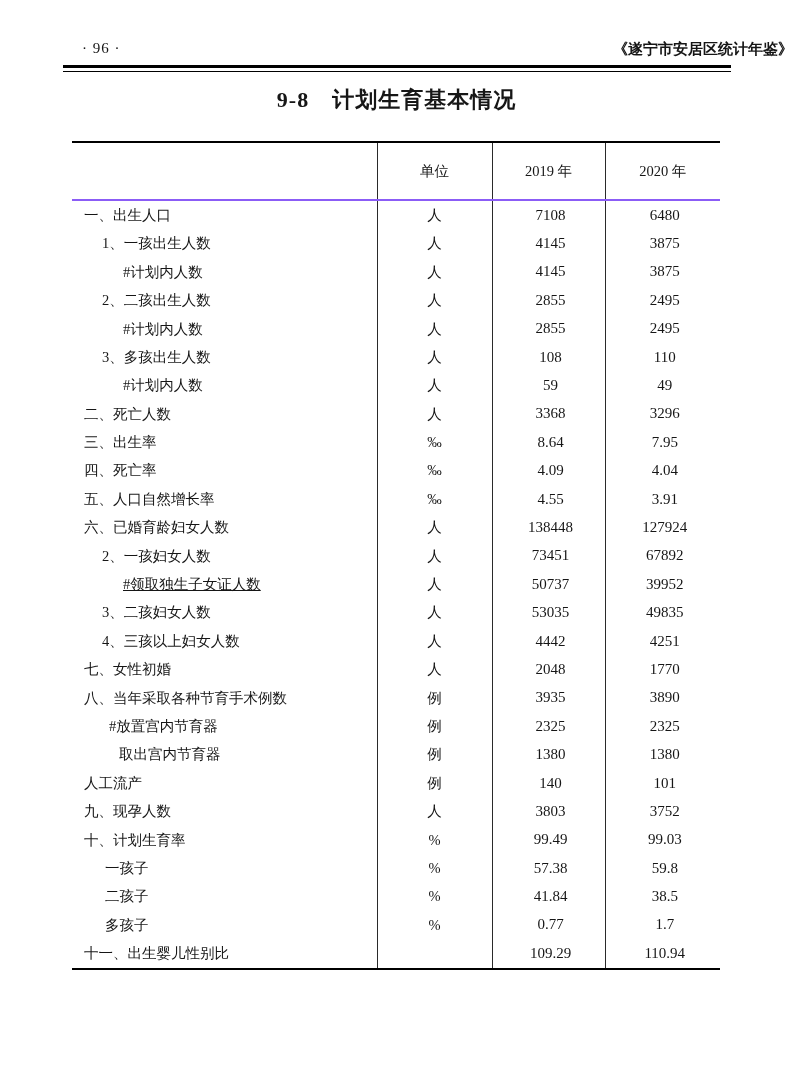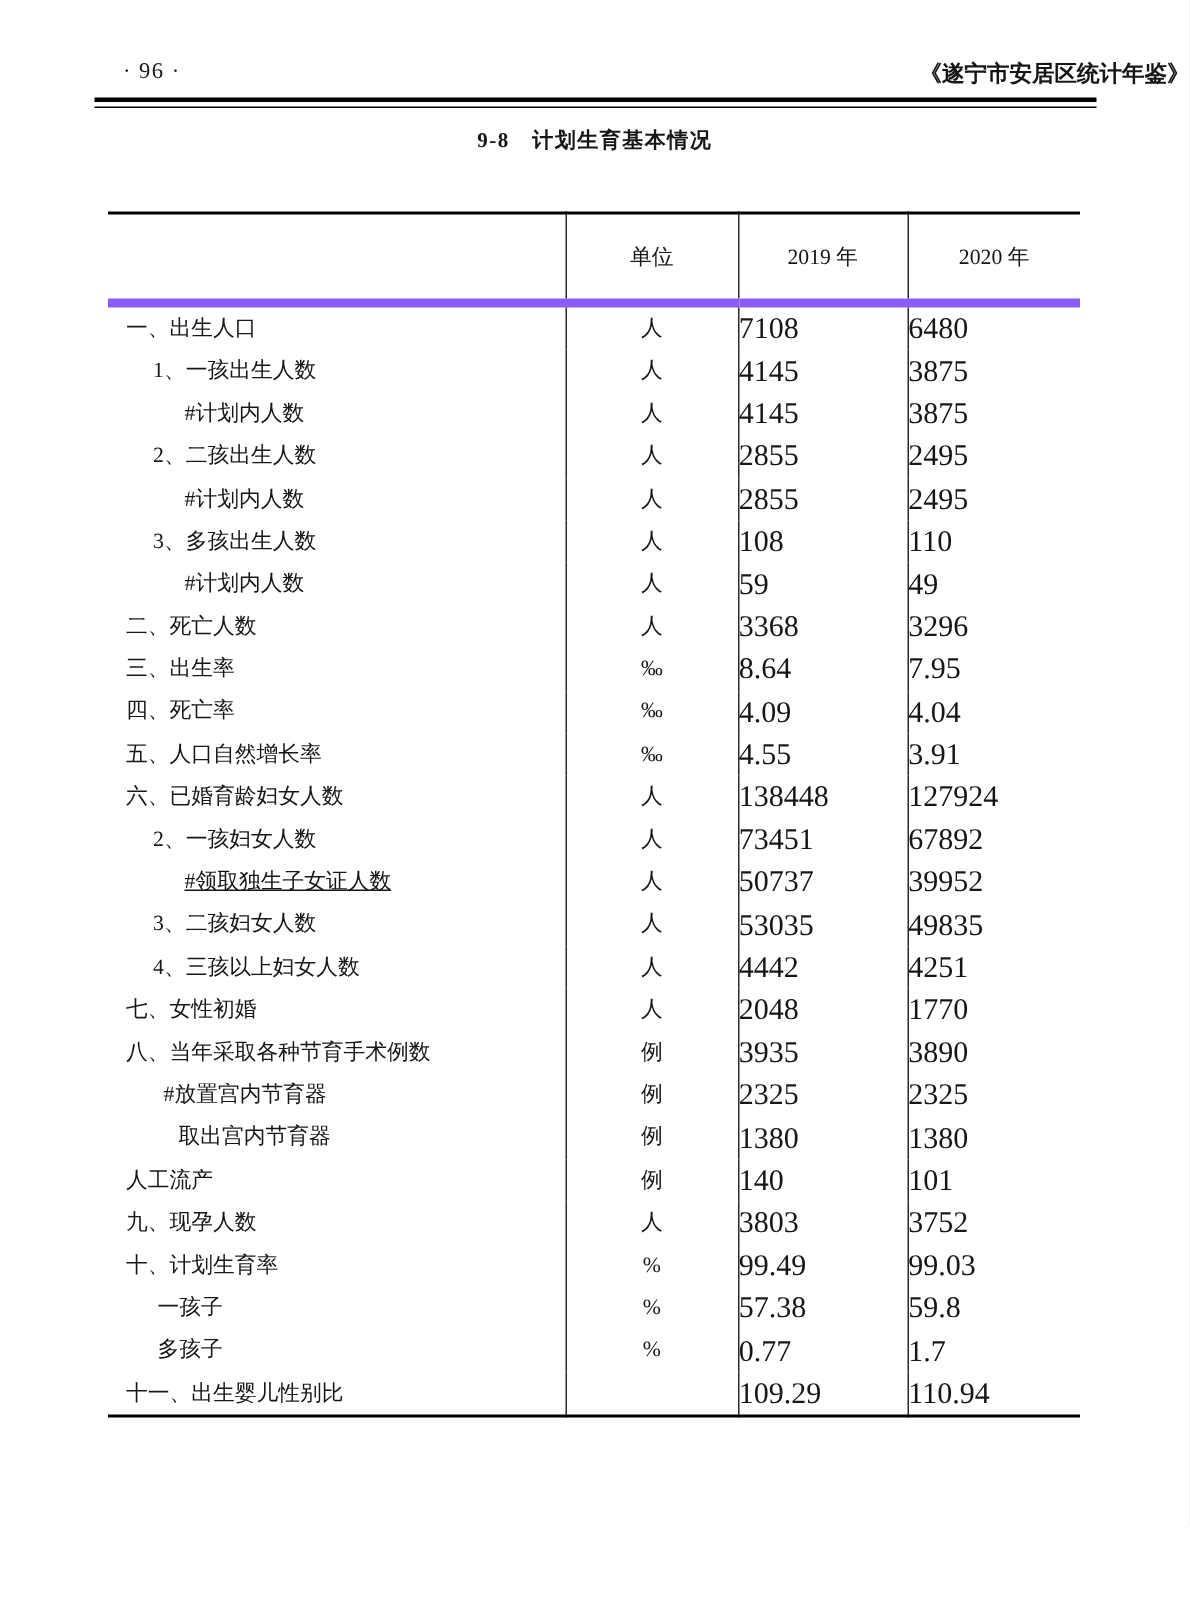--- a/index.html
+++ b/index.html
@@ -12,33 +12,33 @@
     overflow:hidden;
   }
   
   .running-head{position:absolute;top:40px;left:0;width:100%;height:22px;font-size:15px;}
   .page-number{position:absolute;left:82px;top:0;letter-spacing:1px;}
   .book-title{position:absolute;left:0;top:0;width:100%;text-align:right;font-weight:bold;font-size:15px;}
   .rule-thick{position:absolute;left:63px;top:65px;width:668px;height:3px;background:#000;}
   .rule-thin{position:absolute;left:63px;top:71px;width:668px;height:1px;background:#000;}
   
   .table-title{position:absolute;left:0;top:85px;width:100%;text-align:center;
-    font-size:14px;font-weight:bold;letter-spacing:1px;}
+    font-size:22px;font-weight:bold;letter-spacing:1px;}
   
   .stat-table{position:absolute;left:72px;top:141px;border-collapse:collapse;table-layout:fixed;
     width:648px;font-size:14.5px;}
   .stat-table{border-top:2px solid #000;border-bottom:2px solid #000;}
   .stat-table thead th{height:56px;font-weight:normal;text-align:center;vertical-align:middle;padding:0;
-    border-bottom:6px solid #8b5cf6;}
+    border-bottom:2px solid #8b5cf6;}
   .stat-table td{height:28.4px;padding:0;vertical-align:middle;line-height:1;}
   .stat-table th.c2,.stat-table th.c3,.stat-table th.c4,
   .stat-table td.c2,.stat-table td.c3,.stat-table td.c4{border-left:1px solid #2a2a2a;}
   .stat-table td.c1{text-align:left;}
   .stat-table td.c2{text-align:center;}
-  .stat-table td.c3,.stat-table td.c4{text-align:left;padding-right:8px;font-size:20px;}
+  .stat-table td.c3,.stat-table td.c4{text-align:center;padding-right:8px;font-size:15px;padding-left:12px;}
 </style>
 </head>
 <body>
 
 <div class="page">
 
   <div class="running-head">
     <span class="page-number">· 96 ·</span>
     <span class="book-title">《遂宁市安居区统计年鉴》</span>
   </div>
@@ -201,20 +201,26 @@
           <td class="c3">99.49</td>
           <td class="c4">99.03</td>
         </tr>
         <tr>
           <td class="c1" style="padding-left: 33px;">一孩子</td>
           <td class="c2">%</td>
           <td class="c3">57.38</td>
           <td class="c4">59.8</td>
         </tr>
         <tr>
+          <td class="c1" style="padding-left: 33px;">二孩子</td>
+          <td class="c2">%</td>
+          <td class="c3">41.84</td>
+          <td class="c4">38.5</td>
+        </tr>
+        <tr>
           <td class="c1" style="padding-left: 33px;">多孩子</td>
           <td class="c2">%</td>
           <td class="c3">0.77</td>
           <td class="c4">1.7</td>
         </tr>
         <tr>
           <td class="c1" style="padding-left: 12px;">十一、出生婴儿性别比</td>
           <td class="c2"></td>
           <td class="c3">109.29</td>
           <td class="c4">110.94</td>

